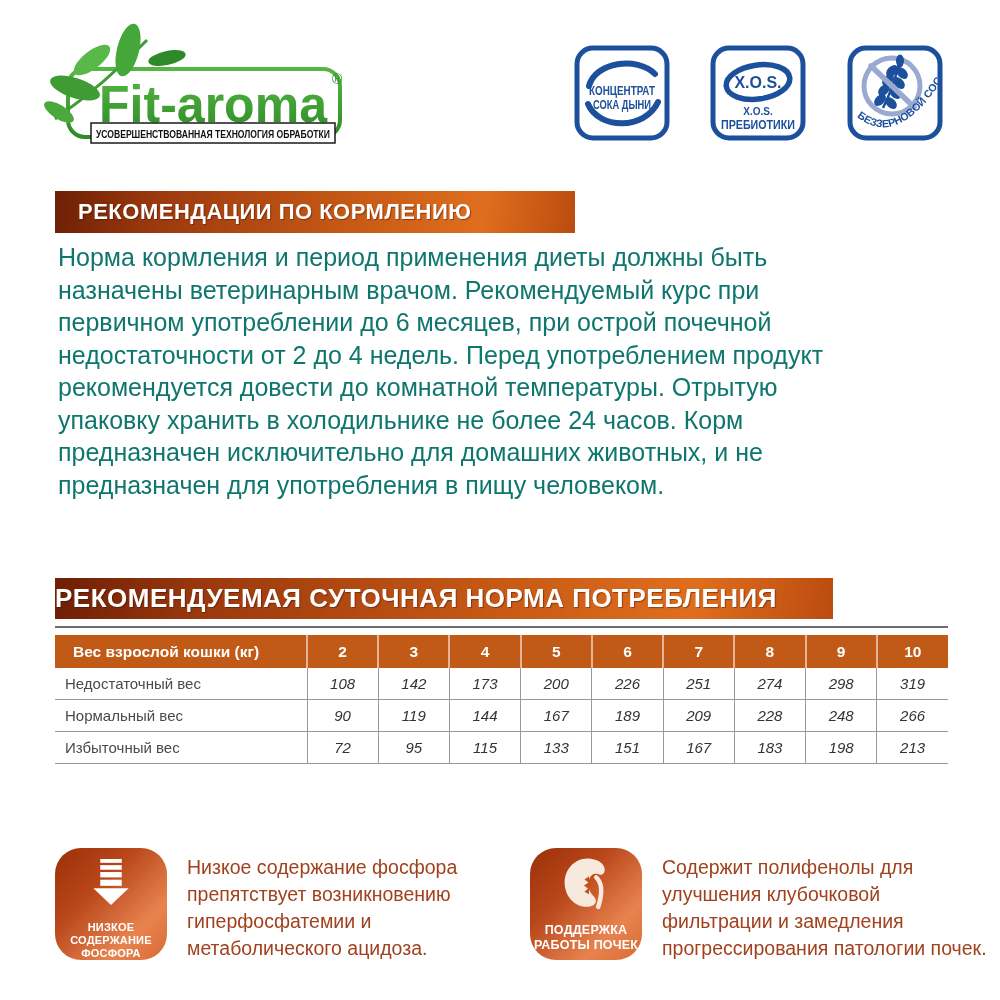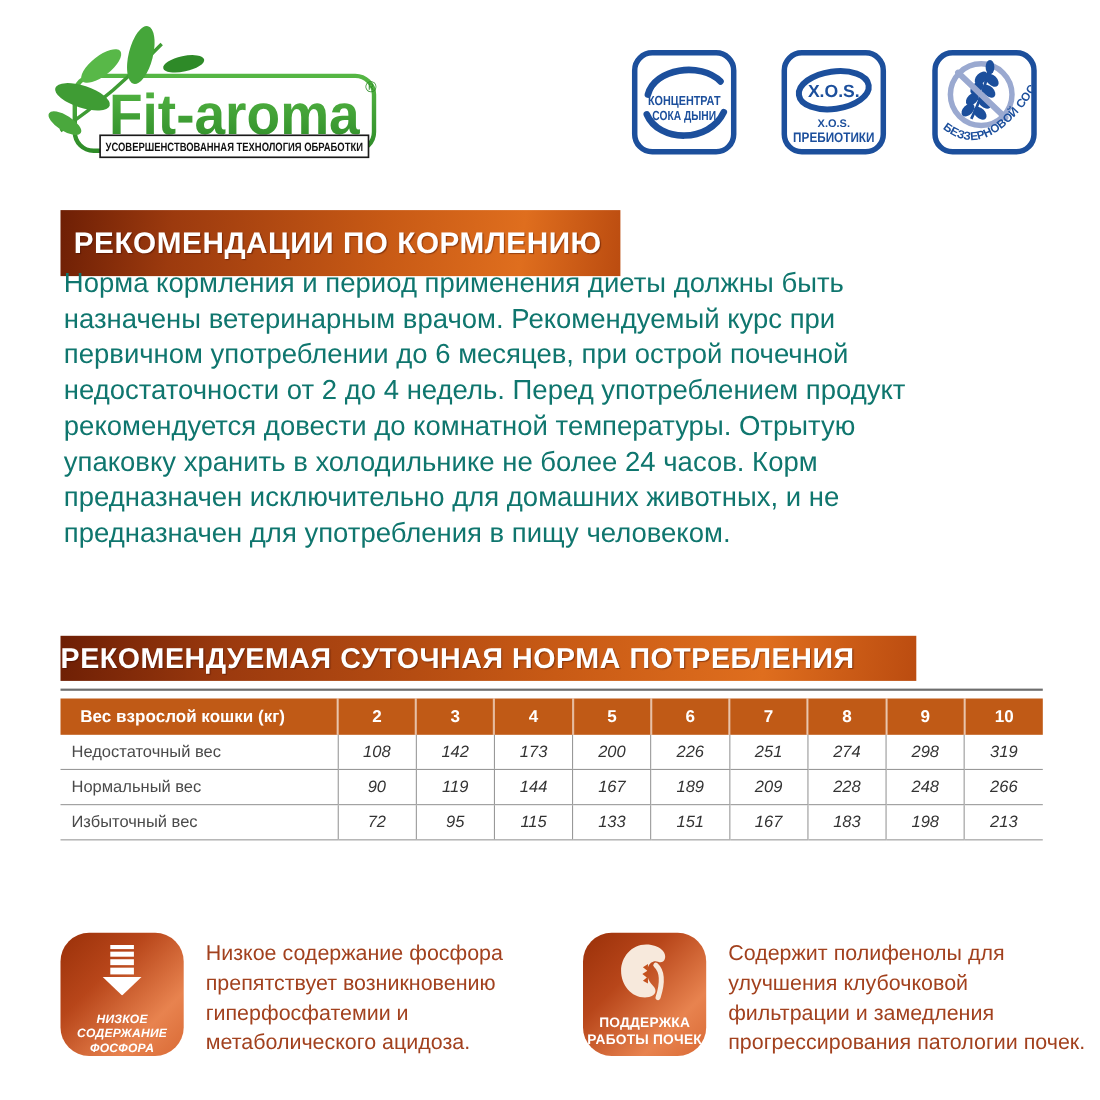--- a/index.html
+++ b/index.html
@@ -12,21 +12,21 @@
 
   
   .badge{position:absolute;top:44px;width:98px;height:98px;}
   .badge1{left:573px;} .badge2{left:709px;} .badge3{left:846px;}
 
   
   .banner{position:absolute;left:55px;display:flex;align-items:center;
           background:linear-gradient(97deg,#6e1f05 0%,#9c3a0e 20%,#c85a15 58%,#df6e1e 82%,#bb4c10 100%);
           color:#fff;font-weight:bold;letter-spacing:.5px;
           text-shadow:1px 1px 1px rgba(60,10,0,.45);}
-  .banner1{top:191px;width:497px;height:60px;font-size:27px;padding-left:12px;}
+  .banner1{top:191px;width:497px;height:42px;font-size:22px;padding-left:23px;}
   .banner2{top:578px;width:778px;height:41px;font-size:26px;padding-left:0;}
 
   
   .bodytext{position:absolute;left:58px;top:241px;width:900px;color:#0f766e;
             font-size:25px;line-height:32.5px;}
   .bodytext div{white-space:nowrap;}
 
   
   .table-topline{position:absolute;left:55px;top:626px;width:893px;height:2px;background:#6e6e6e;}
   .feedtable{position:absolute;left:55px;top:635px;width:893px;border-collapse:collapse;
@@ -41,21 +41,21 @@
   .feedtable tr.data td.lbl{color:#4a4a4a;text-align:left;padding-left:10px;}
   .feedtable tr.data td + td{border-left:1px solid #999;font-style:italic;}
 
   
   .benefit{position:absolute;top:848px;display:flex;gap:20px;}
   .benefit.b1{left:55px;} .benefit.b2{left:530px;}
   .bicon{width:112px;height:112px;border-radius:26px;flex:0 0 auto;
          background:linear-gradient(135deg,#9a3009 0%,#b8461a 35%,#e8834f 74%,#d96a35 100%);
          display:flex;flex-direction:column;align-items:center;}
   .bicon .caption{color:#fff;font-weight:bold;text-align:center;}
-  .b1 .caption{font-size:11px;line-height:13px;margin-top:16px;letter-spacing:.2px;font-style:italic;}
+  .b1 .caption{font-size:11px;line-height:13px;margin-top:16px;letter-spacing:.2px;}
   .b2 .caption{font-size:12.5px;line-height:15px;margin-top:11px;letter-spacing:.2px;}
   .btext{margin-top:6px;color:#a2411e;font-size:19.5px;line-height:27px;}
   .btext div{white-space:nowrap;}
 </style>
 </head>
 <body>
 
 <div class="page">
 
   <svg class="logo" viewBox="0 0 340 145">

